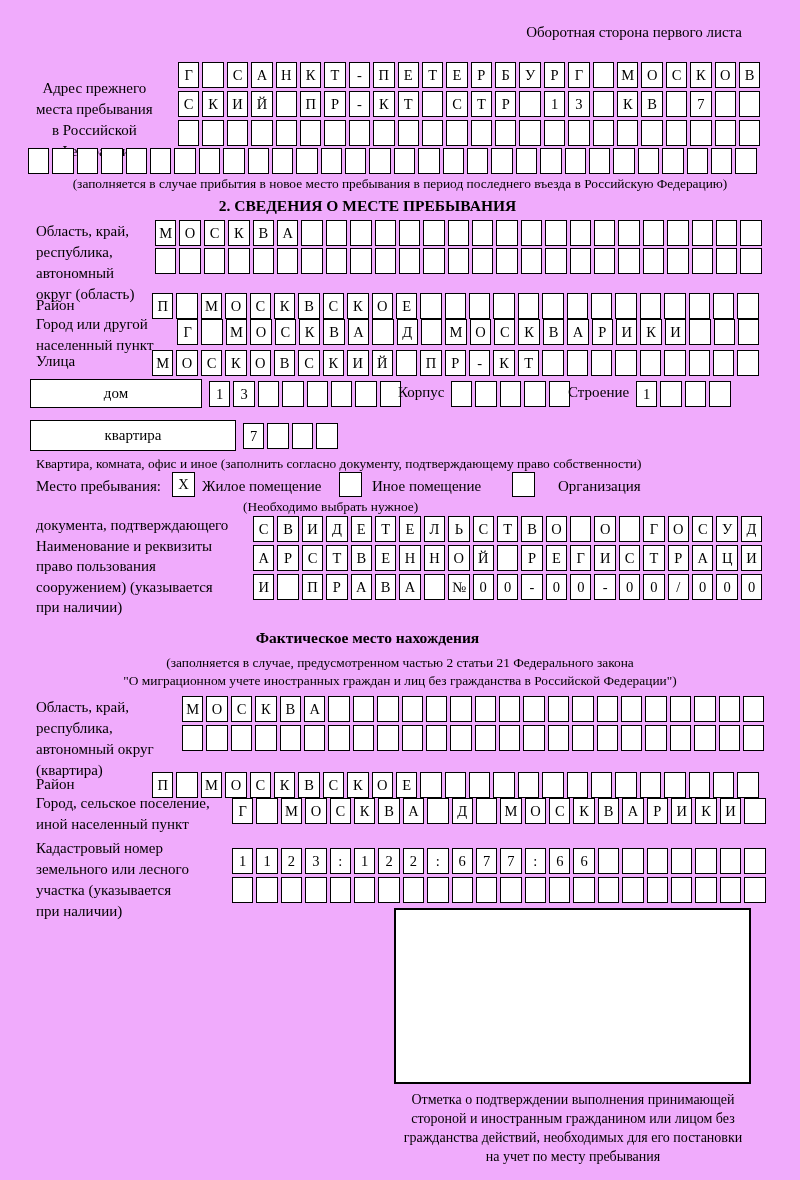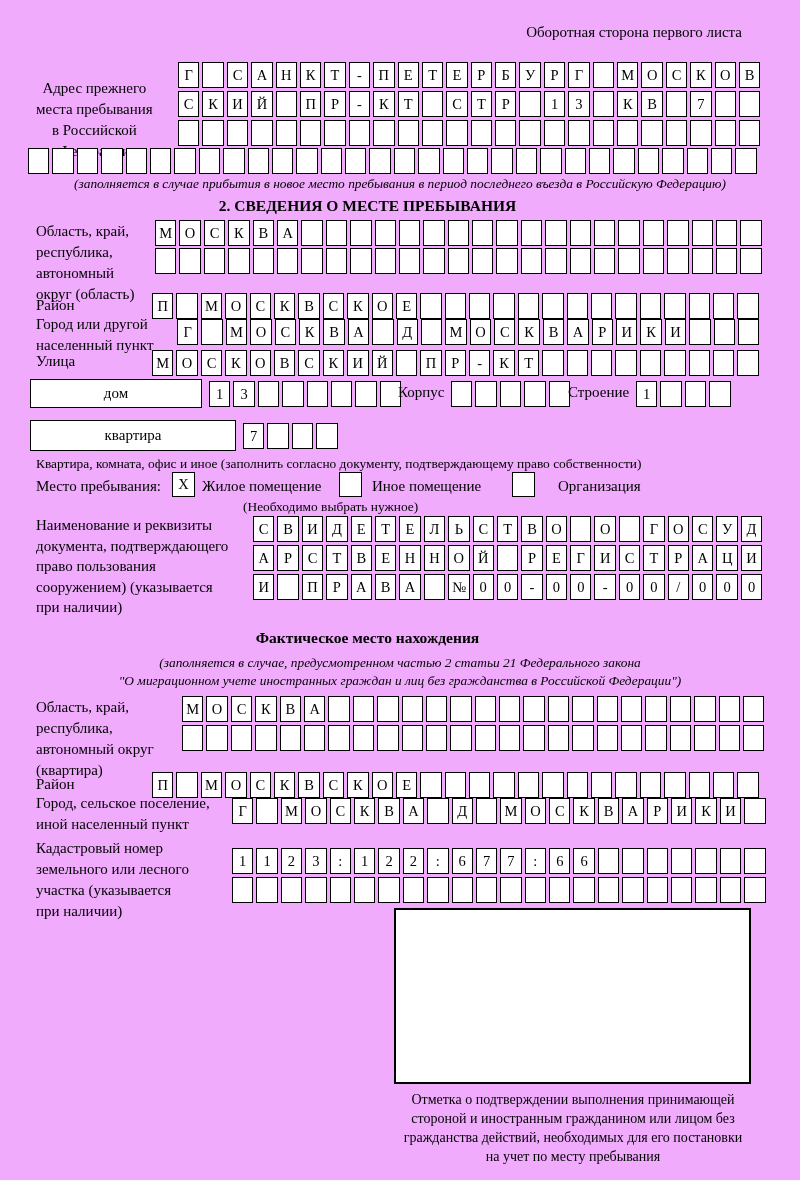--- a/index.html
+++ b/index.html
@@ -6,21 +6,21 @@
   .page{position:relative;width:800px;height:1180px;background:#f0abfc;
         font-family:"Liberation Serif",serif;color:#000;overflow:hidden;}
   .boxrow{position:absolute;display:flex;gap:3px;}
   .cbox{box-sizing:border-box;flex:0 0 21.4px;width:21.4px;height:26px;
         border:1.6px solid #000;display:flex;align-items:center;justify-content:center;
         font-size:14.5px;line-height:1;background:#fff;}
   .lbl{position:absolute;font-size:15px;line-height:21px;}
   .lbl .ln{white-space:nowrap;}
   .one{position:absolute;font-size:15px;white-space:nowrap;}
   .cap{position:absolute;font-size:13.4px;white-space:nowrap;}
-  .center{left:0;width:800px;text-align:center;font-style:italic;}
+  .center{left:0;width:800px;text-align:center;}
   .hdr{position:absolute;left:0;width:735px;text-align:center;
        font-weight:bold;font-size:15.5px;}
   .wbox{position:absolute;box-sizing:border-box;border:1.6px solid #000;
         display:flex;align-items:center;justify-content:center;font-size:15px;background:#fff;}
   .ckbox{position:absolute;box-sizing:border-box;width:23px;height:25px;border:1.6px solid #000;
         display:flex;align-items:center;justify-content:center;font-size:14.5px;background:#fff;}
   .stamp{position:absolute;box-sizing:border-box;border:2px solid #000;background:#fff;}
   .stampcap{position:absolute;font-size:14px;line-height:19px;text-align:center;}
   .toptitle{position:absolute;font-size:15px;white-space:nowrap;}
 </style>
@@ -344,22 +344,22 @@
   <div class="one" style="left:36px;top:478px;">Место пребывания:</div>
   <div class="ckbox" style="left:172px;top:472px;">X</div>
   <div class="one" style="left:202px;top:478px;">Жилое помещение</div>
   <div class="ckbox" style="left:339px;top:472px;"></div>
   <div class="one" style="left:372px;top:478px;">Иное помещение</div>
   <div class="ckbox" style="left:512px;top:472px;"></div>
   <div class="one" style="left:558px;top:478px;">Организация</div>
   <div class="cap" style="left:243px;top:499px;">(Необходимо выбрать нужное)</div>
 
   <div class="lbl" style="left:36px;top:515px;line-height:20.5px;">
+      <div class="ln">документа, подтверждающего</div>
       <div class="ln">Наименование и реквизиты</div>
-      <div class="ln">документа, подтверждающего</div>
       <div class="ln">право пользования</div>
       <div class="ln">сооружением) (указывается</div>
       <div class="ln">при наличии)</div>
     </div>
   <div class="boxrow" style="left:253px;top:516px;">
       <div class="cbox">С</div>
       <div class="cbox">В</div>
       <div class="cbox">И</div>
       <div class="cbox">Д</div>
       <div class="cbox">Е</div>

